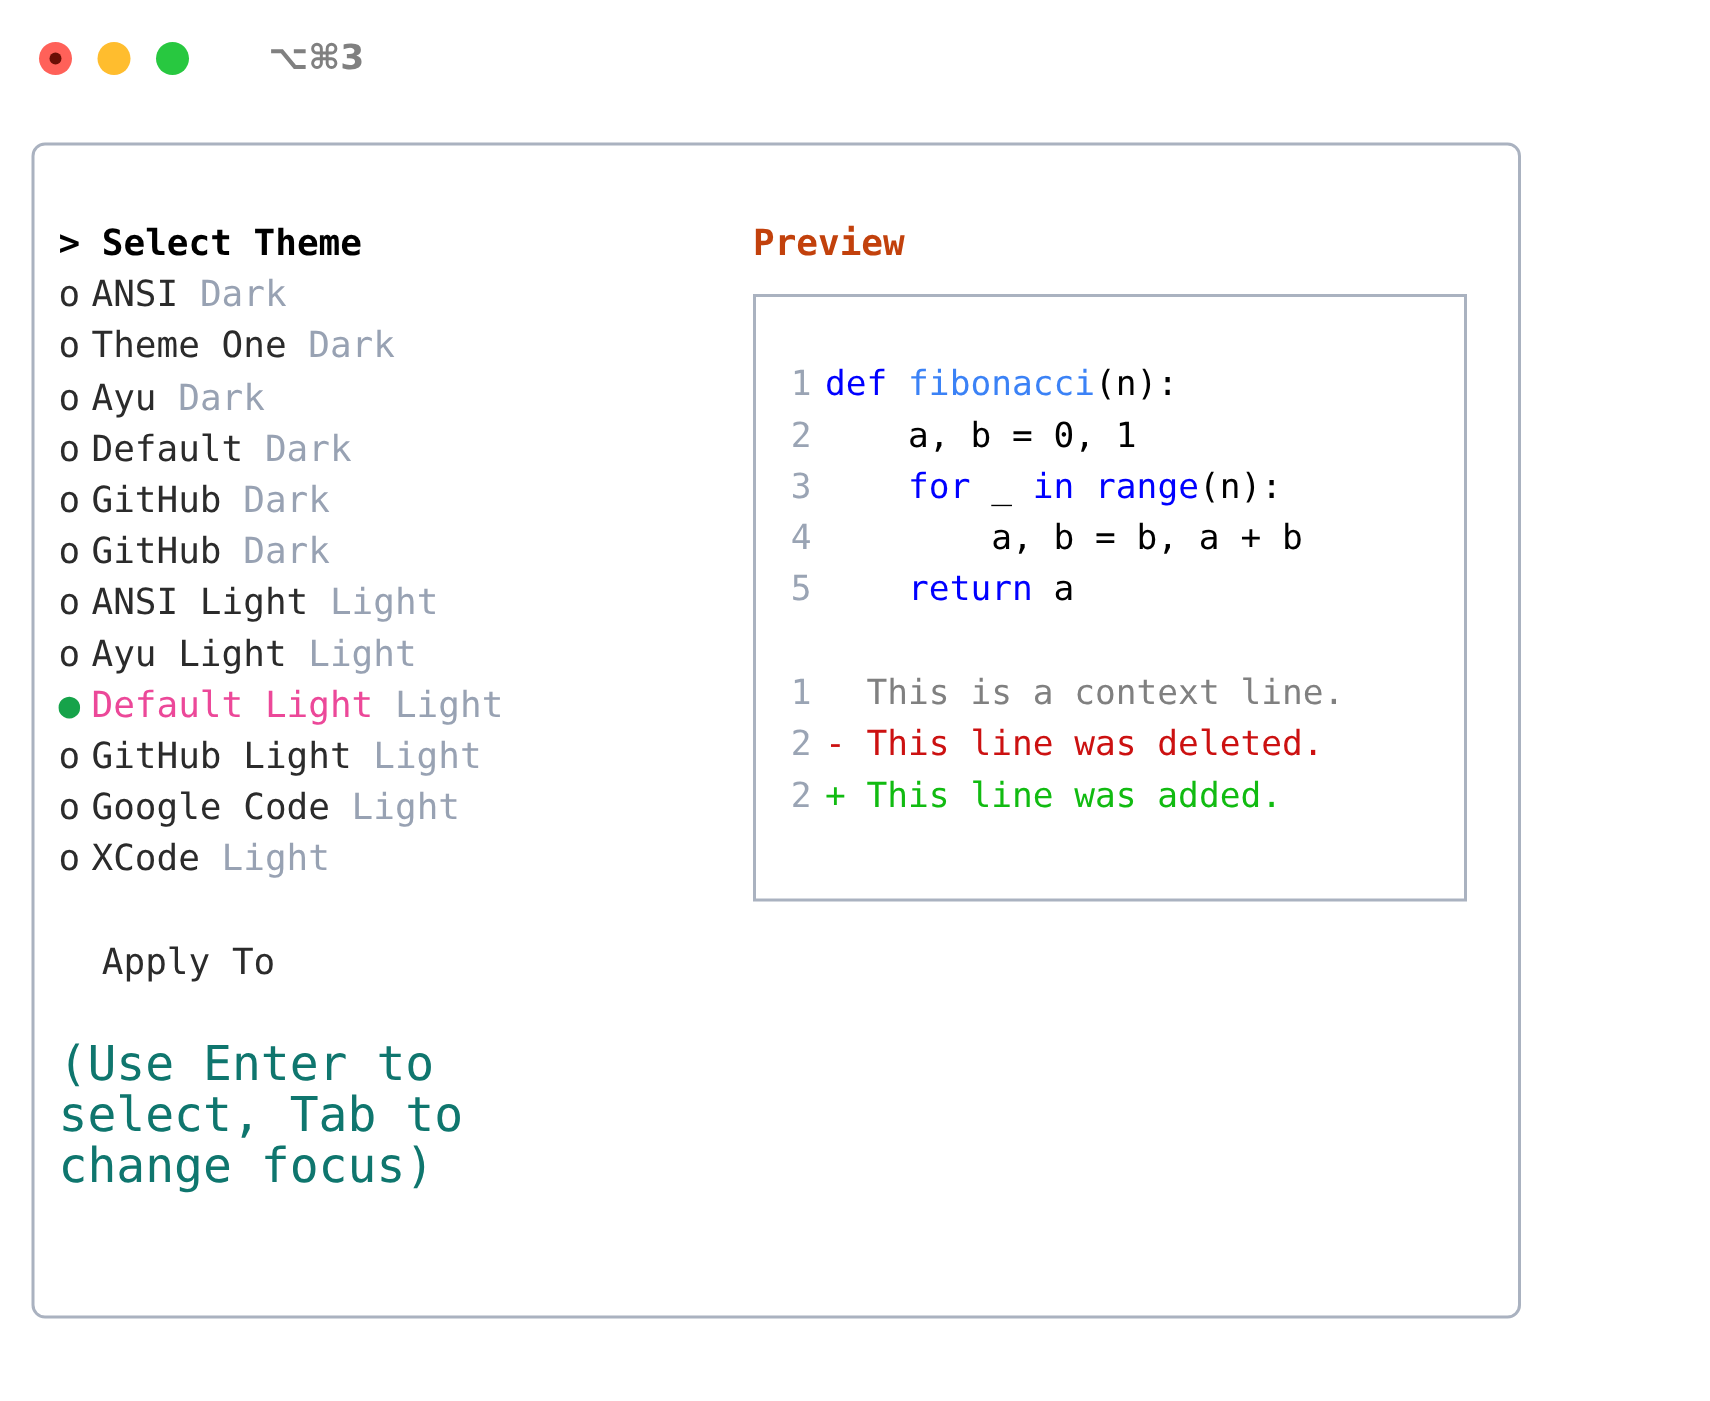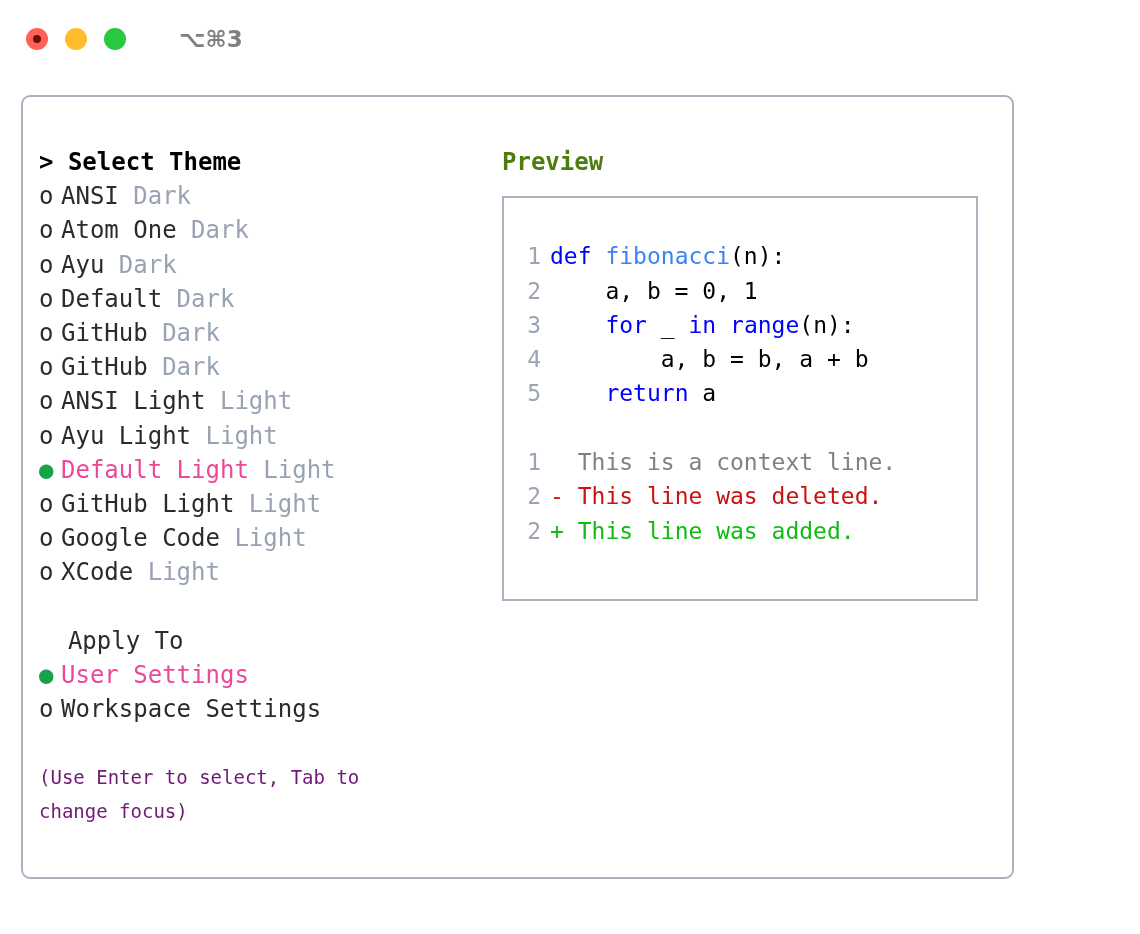--- a/index.html
+++ b/index.html
@@ -127,40 +127,40 @@
   .variant { color: #98a2b3; }
 
   .apply-head {
     font-size: 24px;
     line-height: 34.2px;
     color: #2b2b2b;
     white-space: pre;
     margin-top: 34px;
   }
   .hint {
-    font-size: 19px;
-    line-height: 34.2px;
-    color: #701a75;
+    font-size: 32px;
+    line-height: 34.2px;
+    color: #0f766e;
     margin-top: 34px;
     width: 400px;
     white-space: pre-wrap;
     word-break: normal;
   }
 
   
   .right-col {
     position: absolute;
     left: 479px;
     top: 48px;
     width: 490px;
   }
   .preview-title {
     font-size: 24px;
     font-weight: bold;
-    color: #4d7c0f;
+    color: #c2410c;
     line-height: 34.2px;
     white-space: pre;
   }
   .code-box {
     margin-top: 17px;
     width: 476px;
     height: 405px;
     border: 2px solid #aab2c0;
     box-sizing: border-box;
     background: #ffffff;
@@ -208,39 +208,35 @@
   </div>
 
   <div class="panel">
     <div class="columns">
 
       <div class="left-col">
         <div class="section-head">&gt; Select Theme</div>
 
         <ul class="list" id="theme-list">
             <li class="item"><span class="bullet">o</span><span class="label">ANSI</span> <span class="variant">Dark</span></li>
-            <li class="item"><span class="bullet">o</span><span class="label">Atom One</span> <span class="variant">Dark</span></li>
+            <li class="item"><span class="bullet">o</span><span class="label">Theme One</span> <span class="variant">Dark</span></li>
             <li class="item"><span class="bullet">o</span><span class="label">Ayu</span> <span class="variant">Dark</span></li>
             <li class="item"><span class="bullet">o</span><span class="label">Default</span> <span class="variant">Dark</span></li>
             <li class="item"><span class="bullet">o</span><span class="label">GitHub</span> <span class="variant">Dark</span></li>
             <li class="item"><span class="bullet">o</span><span class="label">GitHub</span> <span class="variant">Dark</span></li>
             <li class="item"><span class="bullet">o</span><span class="label">ANSI Light</span> <span class="variant">Light</span></li>
             <li class="item"><span class="bullet">o</span><span class="label">Ayu Light</span> <span class="variant">Light</span></li>
             <li class="item selected"><span class="bullet">●</span><span class="label">Default Light</span> <span class="variant">Light</span></li>
             <li class="item"><span class="bullet">o</span><span class="label">GitHub Light</span> <span class="variant">Light</span></li>
             <li class="item"><span class="bullet">o</span><span class="label">Google Code</span> <span class="variant">Light</span></li>
             <li class="item"><span class="bullet">o</span><span class="label">XCode</span> <span class="variant">Light</span></li>
           </ul>
 
         <div class="apply-head">  Apply To</div>
 
-        <ul class="list" id="apply-list">
-            <li class="item selected"><span class="bullet">●</span><span class="label">User Settings</span></li>
-            <li class="item"><span class="bullet">o</span><span class="label">Workspace Settings</span></li>
-          </ul>
 
         <div class="hint">(Use Enter to select, Tab to change focus)</div>
       </div>
 
       <div class="right-col">
         <div class="preview-title">Preview</div>
 
         <div class="code-box">
           <div class="code-inner">
             <div id="code-lines">

